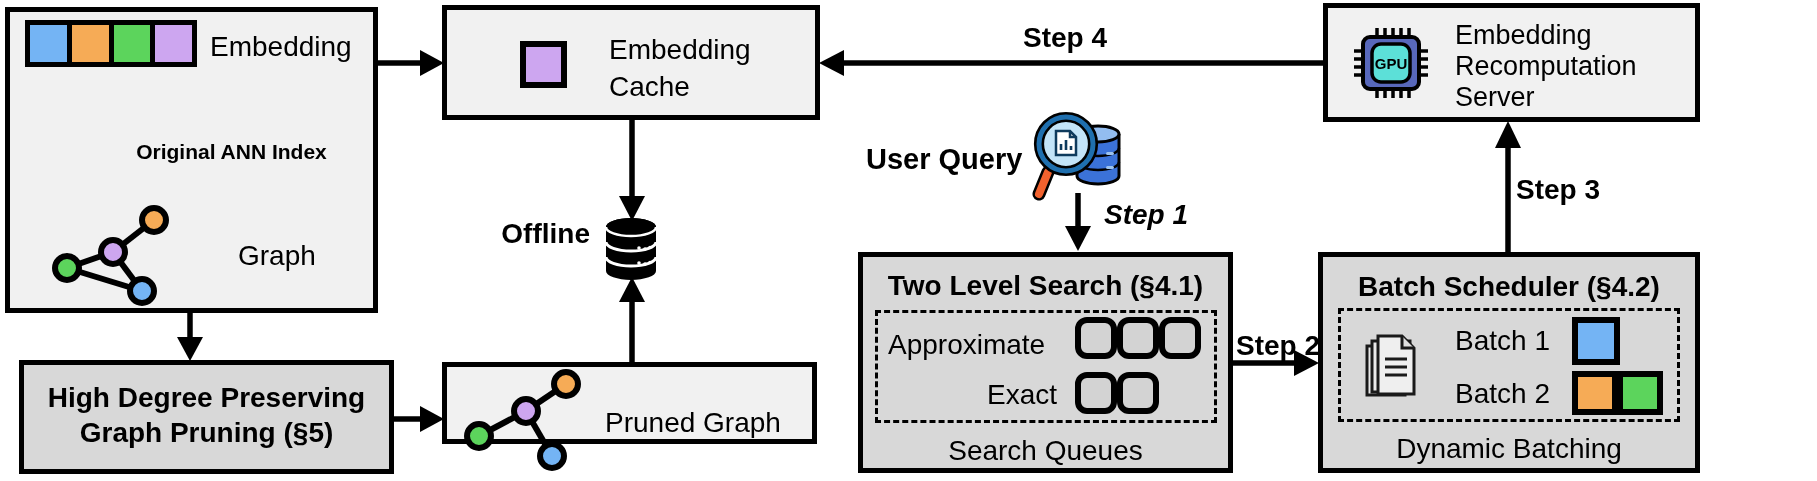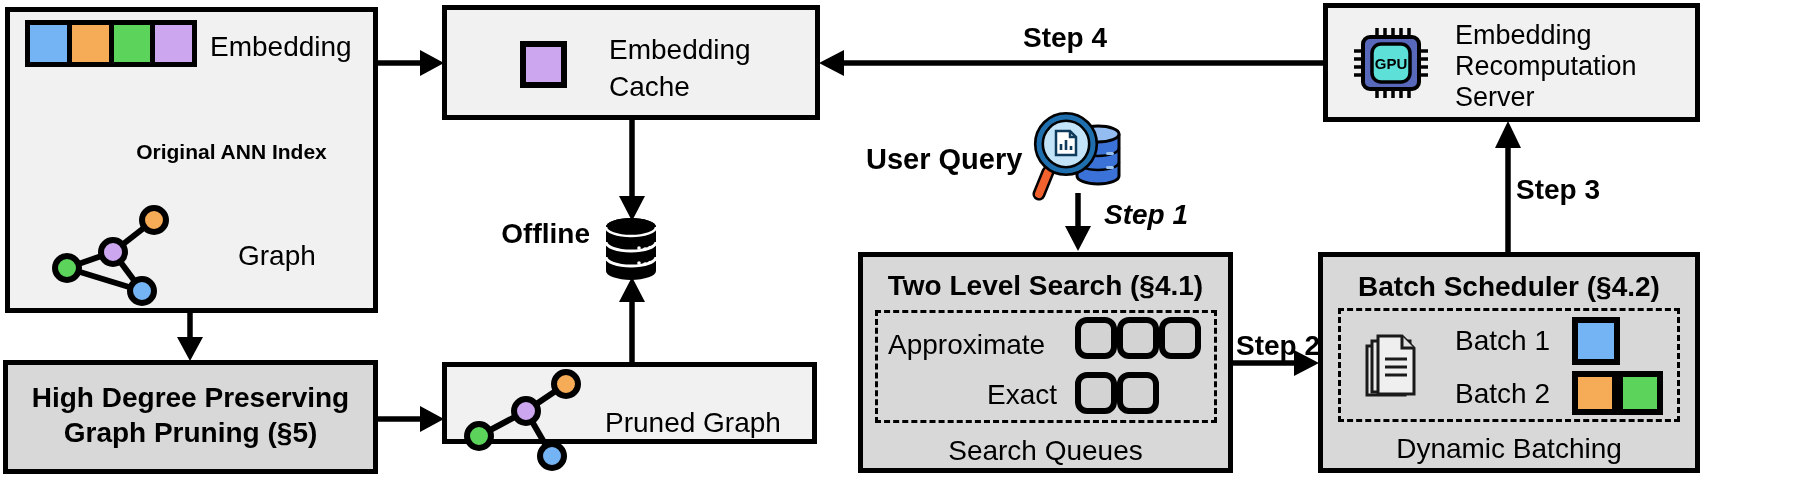--- a/index.html
+++ b/index.html
@@ -174,21 +174,21 @@
       <path d="M24 21 h14 l6 6 v18 h-20 z" fill="#fff" stroke="#0e3a5c" stroke-width="2.5"></path>
       <path d="M38 21 v6 h6" fill="none" stroke="#0e3a5c" stroke-width="2.5"></path>
       <g stroke="#0e3a5c" stroke-width="2.6">
         <line x1="29" y1="40" x2="29" y2="34"></line>
           <line x1="34" y1="40" x2="34" y2="30"></line>
           <line x1="39" y1="40" x2="39" y2="36"></line>
       </g>
     </g>
   </svg>
 
-  <div class="box" style="left: 3px; top: 360px; width: 375px; height: 114px; background: rgb(216, 216, 216);">
+  <div class="box" style="left: 19px; top: 360px; width: 375px; height: 114px; background: rgb(216, 216, 216);">
     <div class="title-c" style="top:17px;">High Degree Preserving</div>
     <div class="title-c" style="top:52px;">Graph Pruning (§5)</div>
   </div>
 
   <div class="box" style="left: 442px; top: 362px; width: 375px; height: 82px; background: rgb(241, 241, 241);">
     <svg class="abs" style="left:10px;top:2px;" width="150" height="102" viewBox="0 0 150 102">
       <g stroke="#000" stroke-width="6">
         <line x1="22" y1="67" x2="69" y2="42"></line>
         <line x1="69" y1="42" x2="109" y2="15"></line>
         <line x1="69" y1="42" x2="95" y2="87"></line>

